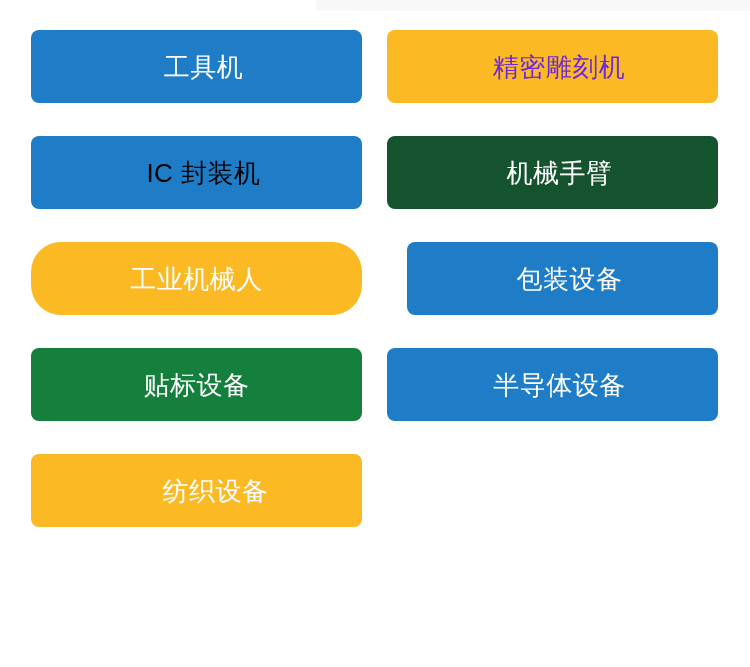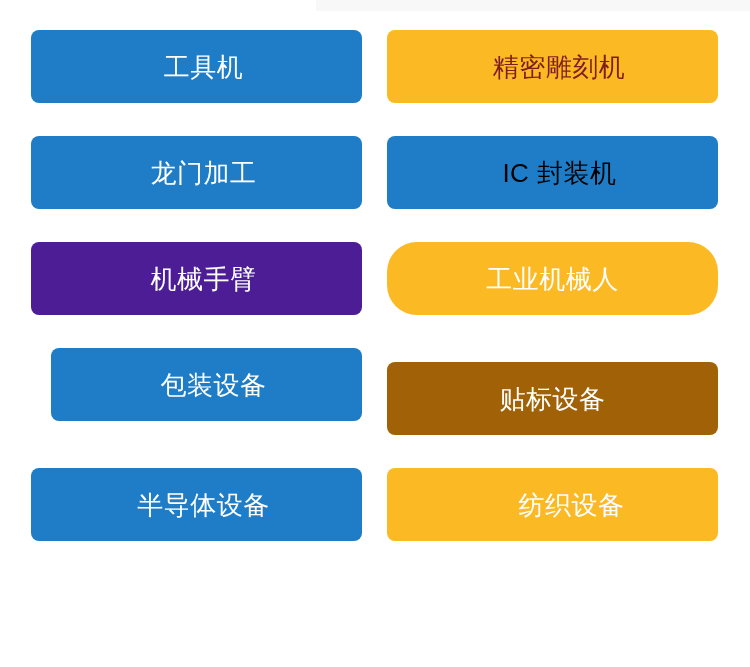--- a/index.html
+++ b/index.html
@@ -65,46 +65,43 @@
 
 <div id="top-strip" style="background: rgb(248, 248, 249);"></div>
 
 <div id="category-grid">
 
   <button class="category-button blue" style="background: rgb(30, 125, 198);">
     <span class="category-label" style="color: rgb(255, 255, 255);">工具机</span>
   </button>
 
   <button class="category-button orange" style="background: rgb(251, 185, 36);">
-    <span class="category-label" style="color: #7f1d1d; margin-left: 13px;">精密雕刻机</span>
+    <span class="category-label" style="color: #6d28d9; margin-left: 13px;">精密雕刻机</span>
   </button>
 
-  <button class="category-button blue" style="background: rgb(30, 125, 198);">
-    <span class="category-label" style="color: rgb(255, 255, 255);">龙门加工</span>
-  </button>
 
 
   <button class="category-button blue" style="background: rgb(30, 125, 198);">
     <span class="category-label" style="color: #000000;">IC 封装机</span>
   </button>
 
 
-  <button class="category-button blue" style="background: #4c1d95;">
+  <button class="category-button blue" style="background: #14532d;">
     <span class="category-label" style="color: rgb(255, 255, 255);">机械手臂</span>
   </button>
 
   <button class="category-button orange" style="background: rgb(251, 185, 36); border-radius: 30px;">
     <span class="category-label" style="color: rgb(255, 255, 255);">工业机械人</span>
   </button>
 
   <button class="category-button blue" style="background: rgb(30, 125, 198); margin-left: 20px;">
     <span class="category-label" style="color: rgb(255, 255, 255);">包装设备</span>
   </button>
 
-  <button class="category-button orange" style="background: #a16207; margin-top: 14px;">
+  <button class="category-button orange" style="background: #15803d;">
     <span class="category-label" style="color: rgb(255, 255, 255);">贴标设备</span>
   </button>
 
   <button class="category-button blue" style="background: rgb(30, 125, 198);">
     <span class="category-label" style="color: rgb(255, 255, 255);">半导体设备</span>
   </button>
 
   <button class="category-button orange" style="background: rgb(251, 185, 36); padding-left: 44px;">
     <span class="category-label" style="color: rgb(255, 255, 255);">纺织设备</span>
   </button>

